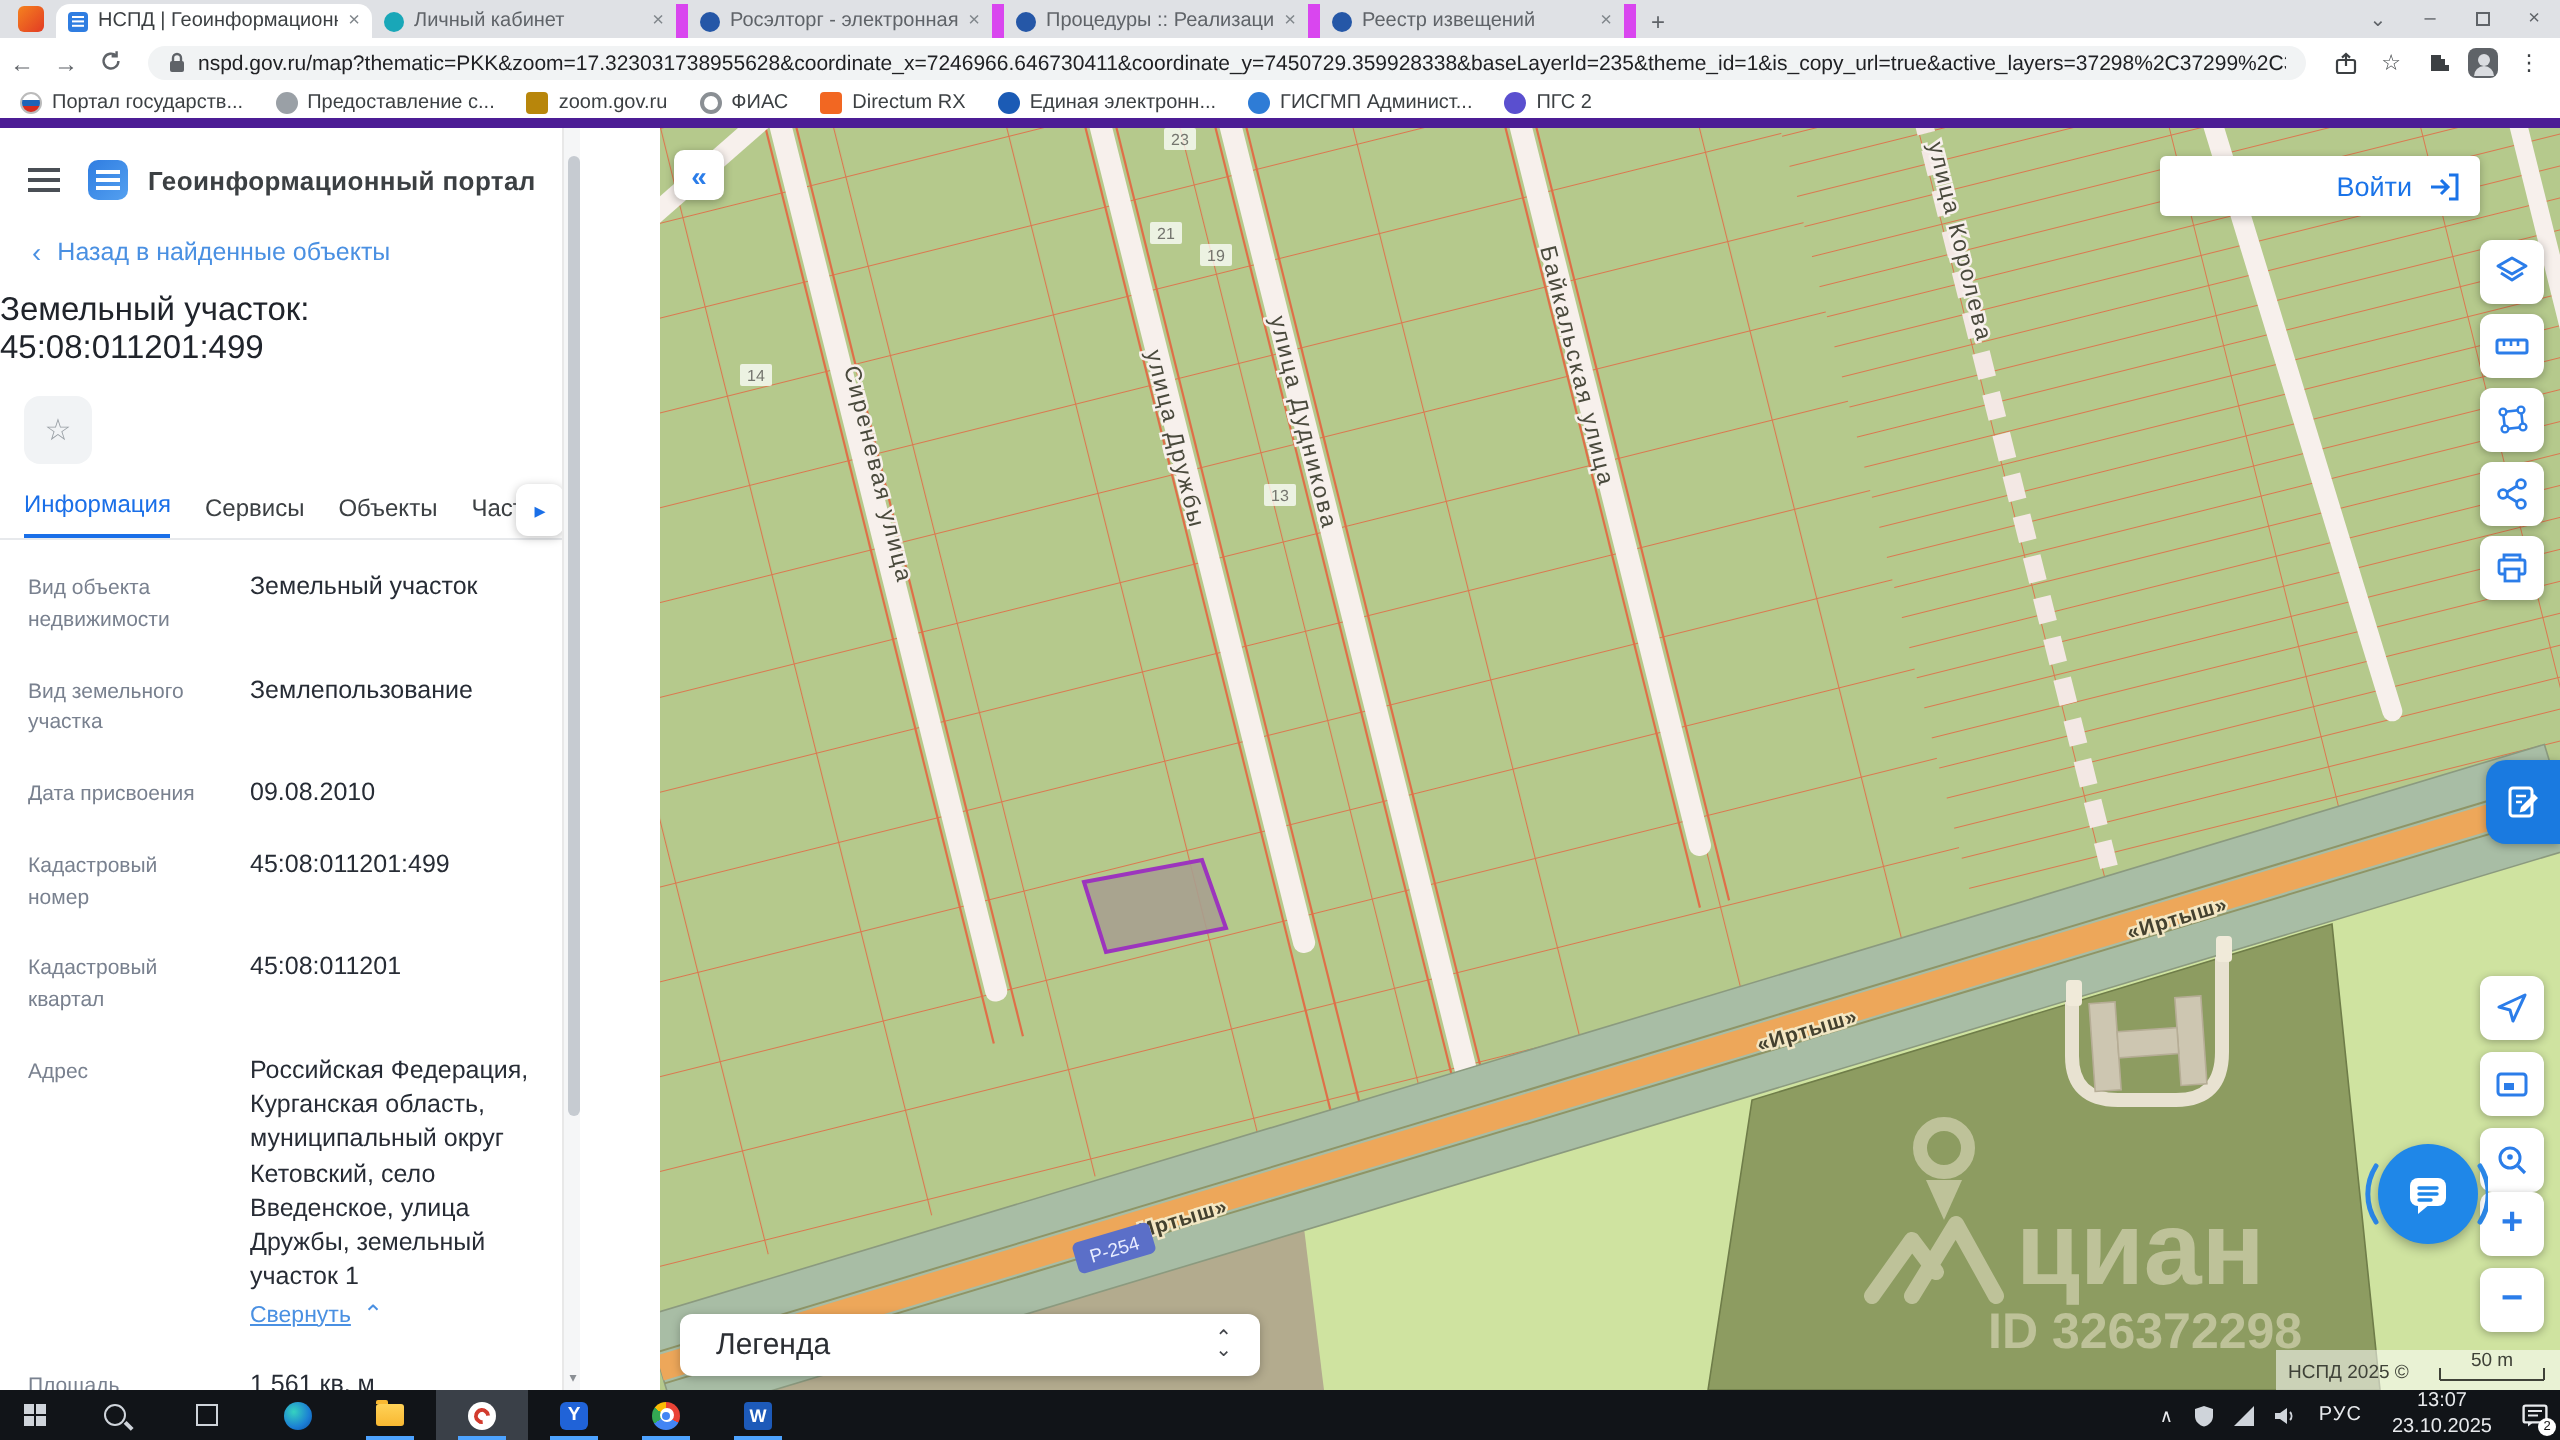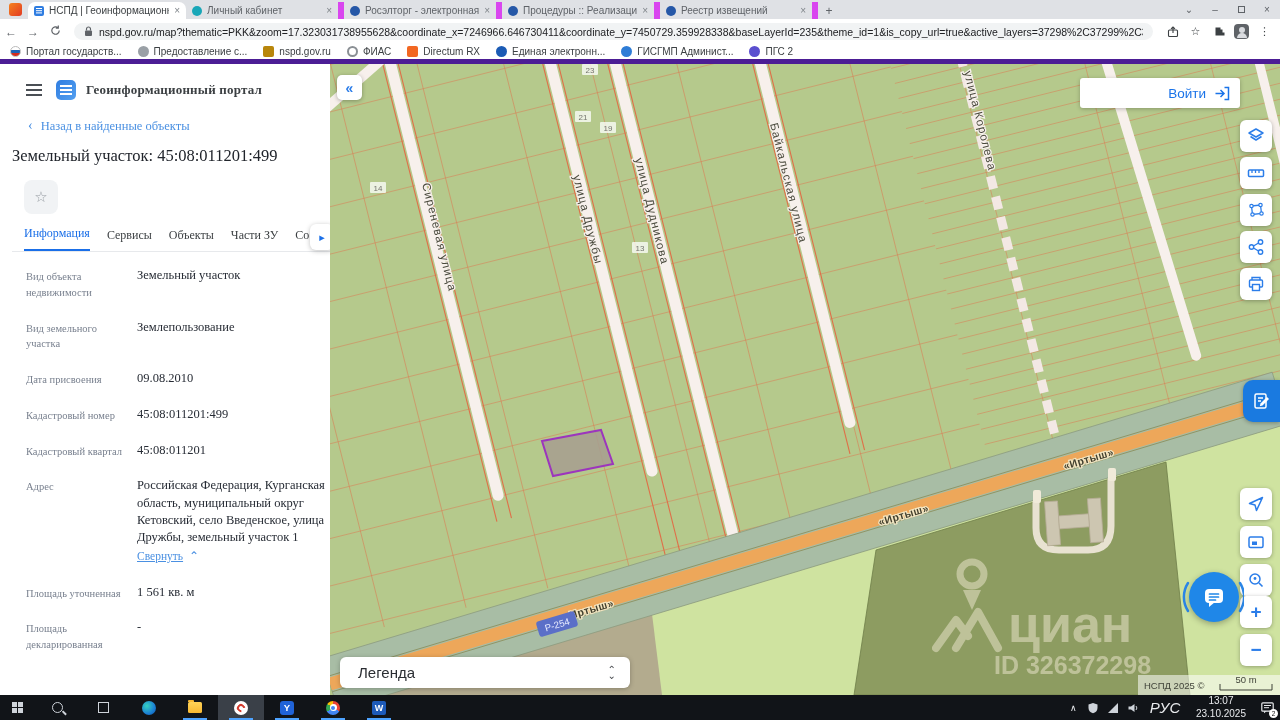--- a/index.html
+++ b/index.html
@@ -33,21 +33,21 @@
   .tb-icons > div { width:23px; display:flex; justify-content:center; align-items:center; color:#3c4043; font-size:11px; }
   .avatar-box { width:15px; height:15px; border-radius:4px; background:#5f6368; position:relative; }
   .avatar-box:before { content:""; position:absolute; left:4.5px; top:2.5px; width:6px; height:6px; border-radius:50%; background:#dadce0; }
   .avatar-box:after { content:""; position:absolute; left:2.5px; top:9px; width:10px; height:5px; border-radius:5px 5px 0 0; background:#dadce0; }
 
   .bookmarks { position:absolute; left:0; top:44px; width:1280px; height:20px; background:#fff; border-bottom:5px solid #4c1d95; display:flex; align-items:center; padding-left:10px; }
   .bm { display:flex; align-items:center; margin-right:16px; font-size:10px; color:#3c4043; white-space:nowrap; }
   .bm i { width:11px; height:11px; border-radius:50%; margin-right:5px; flex:none; }
 
   
-  .panel { position:absolute; left:12px; top:64px; width:330px; height:631px; background:#fff; overflow:hidden;font-family:Liberation Serif, serif; }
+  .panel { position:absolute; left:0; top:64px; width:290px; height:631px; background:#fff; overflow:hidden; }
   .p-head { display:flex; align-items:center; padding:16px 14px 4px 14px; }
   .burger { width:16px; height:12px; position:relative; flex:none; }
   .burger:before { content:""; position:absolute; left:0; top:0; width:16px; height:2px; background:#4a4f55; box-shadow:0 5px 0 #4a4f55, 0 10px 0 #4a4f55; }
   .p-logo { width:20px; height:20px; border-radius:5px; background:linear-gradient(135deg,#2f7de1,#54a0f0); margin:0 10px 0 14px; position:relative; flex:none; }
   .p-logo:before { content:""; position:absolute; left:4px; top:5px; width:12px; height:2px; background:#fff; box-shadow:0 4px 0 #fff, 0 8px 0 #fff; }
   .p-appname { font-size:13px; color:#3c4043; font-weight:600; letter-spacing:.2px; }
   .backrow { display:flex; align-items:center; padding:14px 14px 0 16px; color:#4a90e2; font-size:12.5px; }
   .backrow .chv { margin-right:8px; font-size:14px; }
   .p-title { padding:12px 14px 0 0; font-size:16.5px; color:#20242b; font-weight:500; }
   .starbtn { margin:14px 0 0 12px; width:34px; height:34px; background:#f1f3f5; border-radius:8px; display:flex; align-items:center; justify-content:center; font-size:15px; color:#9aa0a6; }
@@ -109,21 +109,21 @@
   .capp i { width:8px; height:8px; border:2px solid #d23b2e; border-right-color:transparent; border-radius:50%; transform:rotate(40deg); }
   .yapp { width:14px; height:14px; border-radius:3px; background:#2063d8; color:#fff; font-size:9.5px; font-weight:bold; display:flex; align-items:center; justify-content:center; }
   .chrome-ic { width:14px; height:14px; border-radius:50%; background:conic-gradient(#ea4335 0 33%, #4285f4 33% 66%, #34a853 66% 85%, #fbbc05 85%); position:relative; }
   .chrome-ic:before { content:""; position:absolute; left:3.5px; top:3.5px; width:7px; height:7px; border-radius:50%; background:#fff; }
   .chrome-ic:after { content:""; position:absolute; left:5px; top:5px; width:4px; height:4px; border-radius:50%; background:#4285f4; }
   .wapp { width:14px; height:14px; border-radius:2px; background:#1d5ab9; color:#fff; font-size:9px; font-weight:bold; display:flex; align-items:center; justify-content:center; }
   .tb-right { margin-left:auto; display:flex; align-items:center; height:25px; color:#e8eaed; }
   .tb-right .tri { font-size:9px; padding:0 6px; }
   .tray-ic { display:flex; align-items:center; }
   .tray-ic svg { margin:0 4px; }
-  .lang { font-size:15px; padding:0 7px; letter-spacing:.5px;font-style:italic; }
+  .lang { font-size:10px; padding:0 7px; letter-spacing:.5px; }
   .clock { font-size:10px; line-height:1.25; text-align:center; padding:0 8px; }
   .actionc { position:relative; width:26px; height:25px; display:flex; align-items:center; justify-content:center; }
   .actionc .badge { position:absolute; right:2px; bottom:2px; background:#fff; color:#111; font-size:6.5px; width:9px; height:9px; border-radius:50%; display:flex; align-items:center; justify-content:center; }
 </style>
 </head>
 <body>
 
 <div class="screen">
 
   <div class="tabbar">
@@ -205,21 +205,21 @@
     <div class="bm">
         <i style="background:linear-gradient(#fff 33%,#1c63b7 33% 66%,#d52b1e 66%);border:.5px solid #bbb"></i>
         <span>Портал государств...</span>
       </div>
     <div class="bm">
         <i style="background:#9aa0a6"></i>
         <span>Предоставление с...</span>
       </div>
     <div class="bm">
         <i style="background:#b8860b;border-radius:2px"></i>
-        <span>nspd.gov.ru</span>
+        <span>zoom.gov.ru</span>
       </div>
     <div class="bm">
         <i style="background:#fff;border:2px solid #8a8f94"></i>
         <span>ФИАС</span>
       </div>
     <div class="bm">
         <i style="background:#f26722;border-radius:2px"></i>
         <span>Directum RX</span>
       </div>
     <div class="bm">

